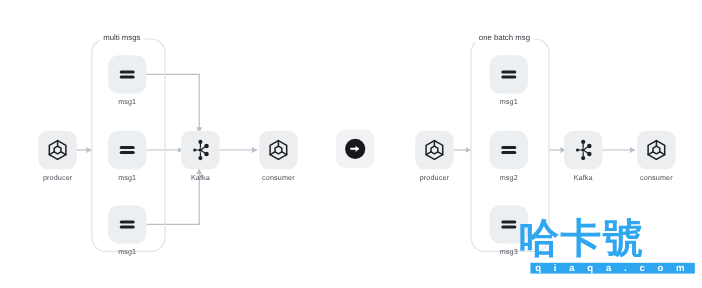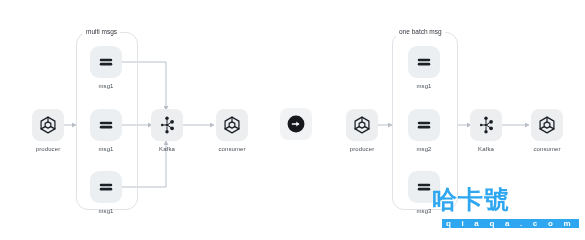--- a/index.html
+++ b/index.html
@@ -57,21 +57,21 @@
 
   
   #watermark{
     position:absolute;
     left:432px;top:183px;
     width:150px;height:48px;
     pointer-events:none;
   }
   #watermark .wm-chars{
     position:absolute;left:0;top:0;
-    font-size:25px;
+    font-size:34px;
     line-height:33px;
     color:#2ea7f0;
     font-family:"DejaVu Sans",sans-serif;
     letter-spacing:1px;
     white-space:nowrap;
     font-weight:bold;
     text-align:center;
   }
   #watermark .wm-domain{
     position:absolute;left:10px;top:36px;

